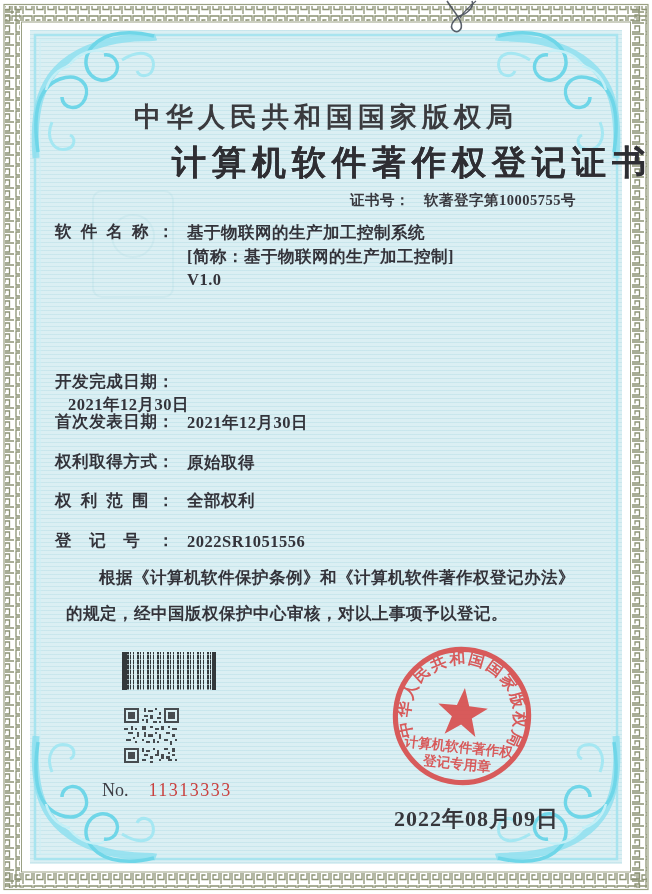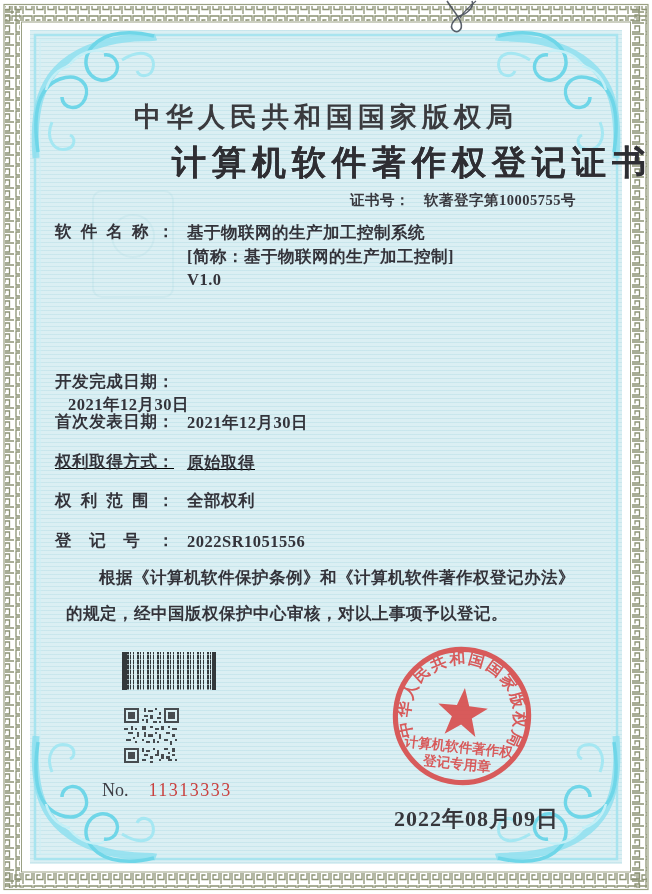--- a/index.html
+++ b/index.html
@@ -38,21 +38,21 @@
   .row{position:absolute; left:55px; display:flex; align-items:flex-start;}
   .lbl{
     display:inline-block; width:119px; font-size:16.5px; font-weight:700;
     color:#33333a; text-align:justify; text-align-last:justify; flex:none;
   }
   .val{
     margin-left:13px; font-size:16.5px; font-weight:700; color:#33333a;
     line-height:23.5px; letter-spacing:.5px;
   }
   .row-name{top:221px;} .row-owner{top:298px;} .row-dev{top:371px;flex-direction:column;}
-  .row-pub{top:411px;} .row-acq{top:451px;text-decoration:underline;} .row-scope{top:490px;font-family:Liberation Mono, monospace;} .row-reg{top:530px;}
+  .row-pub{top:411px;} .row-acq{top:451px;} .row-scope{top:490px;font-family:Liberation Mono, monospace;} .row-reg{top:530px;}
   .statement{
     position:absolute; left:66px; top:560px; width:524px;
     font-size:16.5px; font-weight:700; color:#33333a; line-height:36px;
     text-indent:2em; letter-spacing:.5px;
   }
   .barcode{
     position:absolute; left:122px; top:652px; width:85px; height:38px;
     border-left:5px solid #33383b; border-right:4px solid #33383b;
     background:
       repeating-linear-gradient(0deg, rgba(222,240,243,.55) 0 1px, rgba(0,0,0,0) 1px 5px),

